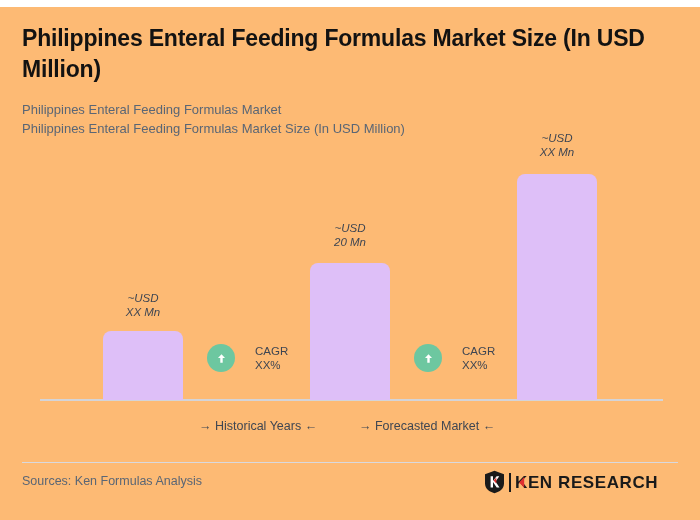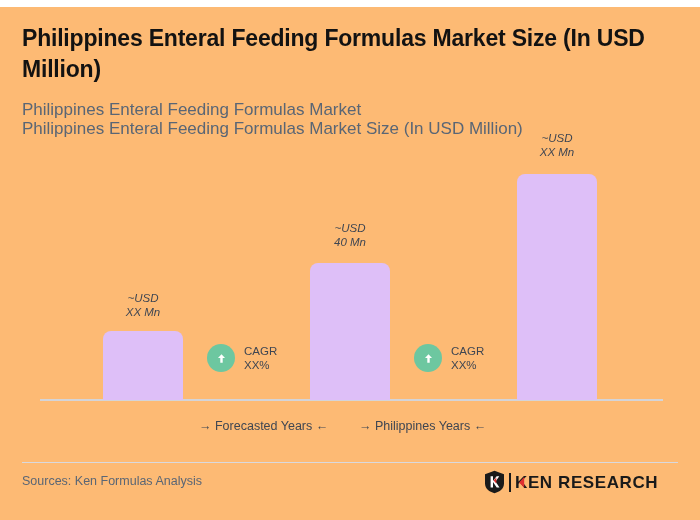--- a/index.html
+++ b/index.html
@@ -35,21 +35,21 @@
     font-weight: bold;
     line-height: 31px;
     letter-spacing: -0.2px;
     color: #121212;
     margin: 0;
   }
   .subtitle-block {
     margin-top: 16px;
   }
   .subtitle-line {
-    font-size: 17px;
+    font-size: 13px;
     line-height: 18.5px;
     color: #5a6675;
   }
 
   
   .plot {
     position: absolute;
     left: 0;
     top: 0;
     width: 700px;
@@ -86,21 +86,21 @@
   }
   .bar-label-1 { left: 83px;  top: 284px; }
   .bar-label-2 { left: 290px; top: 214px; }
   .bar-label-3 { left: 497px; top: 124px; }
 
   
   .cagr {
     position: absolute;
     display: flex;
     align-items: center;
-    gap: 9px;
+    gap: 20px;
   }
   .cagr-1 { left: 207px; top: 337px; }
   .cagr-2 { left: 414px; top: 337px; }
   .cagr-circle {
     width: 28px;
     height: 28px;
     border-radius: 50%;
     background: #6dc7a0;
     display: flex;
     align-items: center;
@@ -181,21 +181,21 @@
     <div class="bar bar-1"></div>
     <div class="bar bar-2"></div>
     <div class="bar bar-3"></div>
 
     <div class="bar-label bar-label-1">
       <div>~USD</div>
       <div>XX Mn</div>
     </div>
     <div class="bar-label bar-label-2">
       <div>~USD</div>
-      <div>40 Mn</div>
+      <div>20 Mn</div>
     </div>
     <div class="bar-label bar-label-3">
       <div>~USD</div>
       <div>XX Mn</div>
     </div>
 
     <div class="cagr cagr-1">
       <span class="cagr-circle">
         <svg width="13" height="13" viewBox="0 0 13 13" aria-hidden="true">
           <path d="M6.5 2.2 L10.0 6.0 L7.7 6.0 L7.7 10.8 L5.3 10.8 L5.3 6.0 L3.0 6.0 Z" fill="#ffffff"></path>
@@ -214,26 +214,26 @@
         </svg>
       </span>
       <span class="cagr-text">
         <span>CAGR</span><br>
         <span>XX%</span>
       </span>
     </div>
 
     <div class="range-label range-hist">
       <span class="range-arrow">→</span>
-      <span>Forecasted Years</span>
+      <span>Historical Years</span>
       <span class="range-arrow">←</span>
     </div>
     <div class="range-label range-fore">
       <span class="range-arrow">→</span>
-      <span>Philippines Years</span>
+      <span>Forecasted Market</span>
       <span class="range-arrow">←</span>
     </div>
 
   </div>
 
   <div class="footer-divider"></div>
   <div class="sources">Sources: Ken Formulas Analysis</div>
 
   <div class="logo">
     <svg class="logo-mark" width="21" height="24" viewBox="0 0 21 24" aria-hidden="true">

